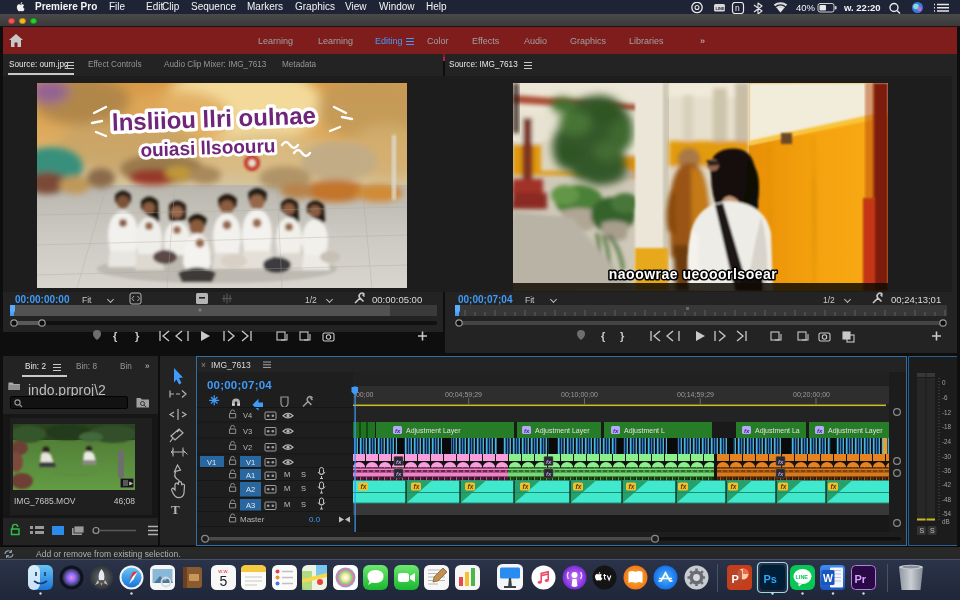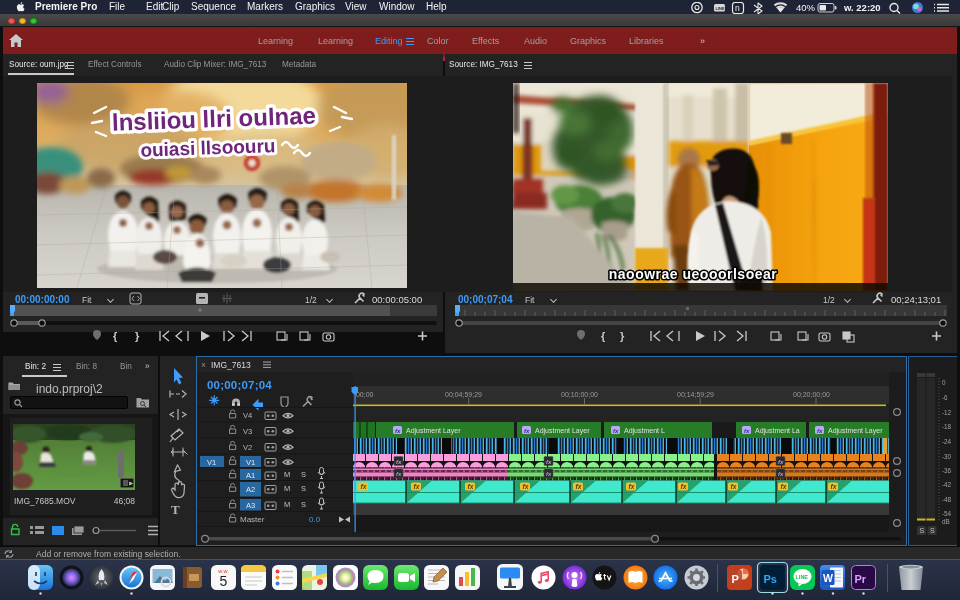--- a/index.html
+++ b/index.html
@@ -465,21 +465,21 @@
 
   <div class="abs" id="binpanel">
     <div class="tabbar">
       <span class="tab active" style="left:25px;">Bin: 2</span>
         <span class="ham" style="left:53px;top:8px;color:#c9c9c9;"></span>
       <div style="position:absolute;left:22px;top:19px;width:45px;height:1.5px;background:#c9c9c9;"></div>
       <span class="tab" style="left:76px;">Bin: 8</span>
       <span class="tab" style="left:120px;">Bin</span>
       <span class="tab" style="left:145px;color:#c8c8c8;">»</span>
     </div>
-    <div class="abs" style="left:36px;top:26px;color:#bdbdbd;font-size:12px;">indo.prproj\2</div>
+    <div class="abs" style="left:28px;top:26px;color:#bdbdbd;font-size:14px;">indo.prproj\2</div>
     <svg class="abs" style="left:8px;top:24px;" width="13" height="11">
         <path d="M0.5 2.5 h4 l1.5 1.5 h6 v6 h-11.5 z" fill="#a8a8a8"></path>
         <rect x="0.5" y="5" width="11.5" height="5" fill="#8f8f8f"></rect>
       </svg>
     <div class="abs" style="left:10px;top:40px;width:118px;height:13px;background:#121212;border:1px solid #020202;border-radius:2px;"></div>
     <svg class="abs" style="left:14px;top:43px;" width="9" height="9">
         <circle cx="3.5" cy="3.5" r="2.6" fill="none" stroke="#9a9a9a" stroke-width="1.1"></circle>
         <path d="M5.5 5.5 l2.5 2.5" stroke="#9a9a9a" stroke-width="1.1"></path>
       </svg>
     <svg class="abs" style="left:136px;top:40px;" width="14" height="12">

